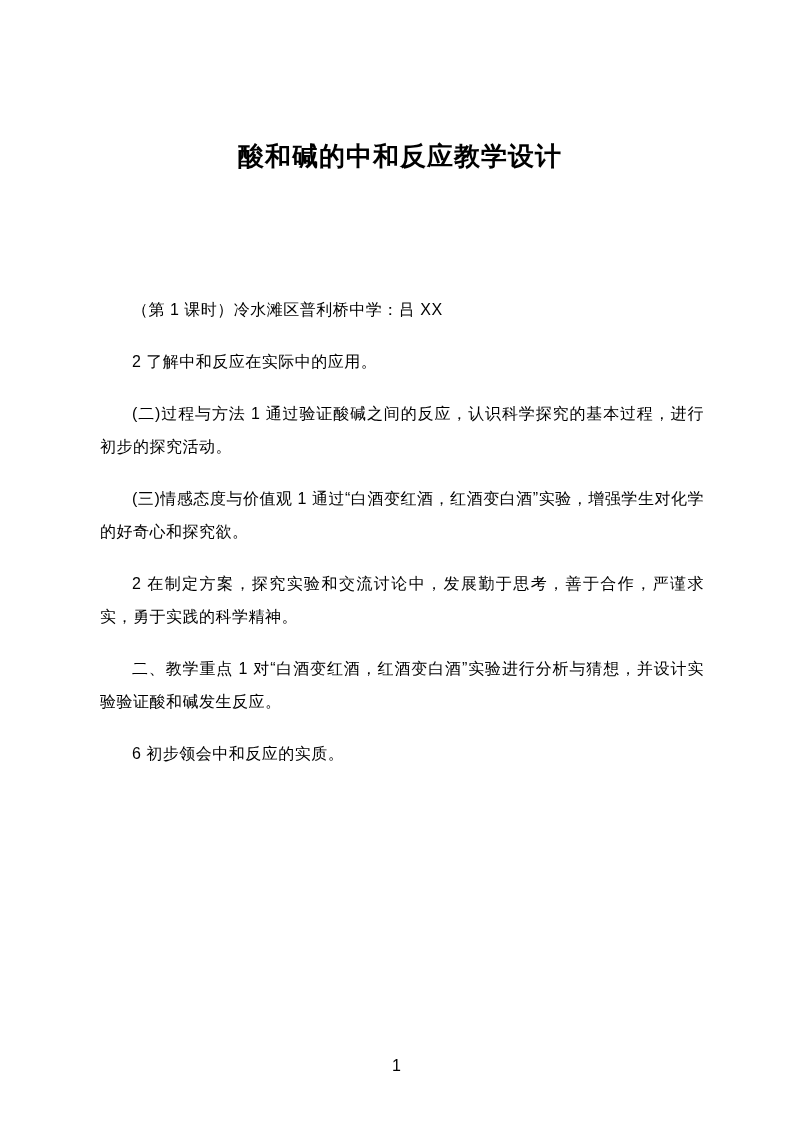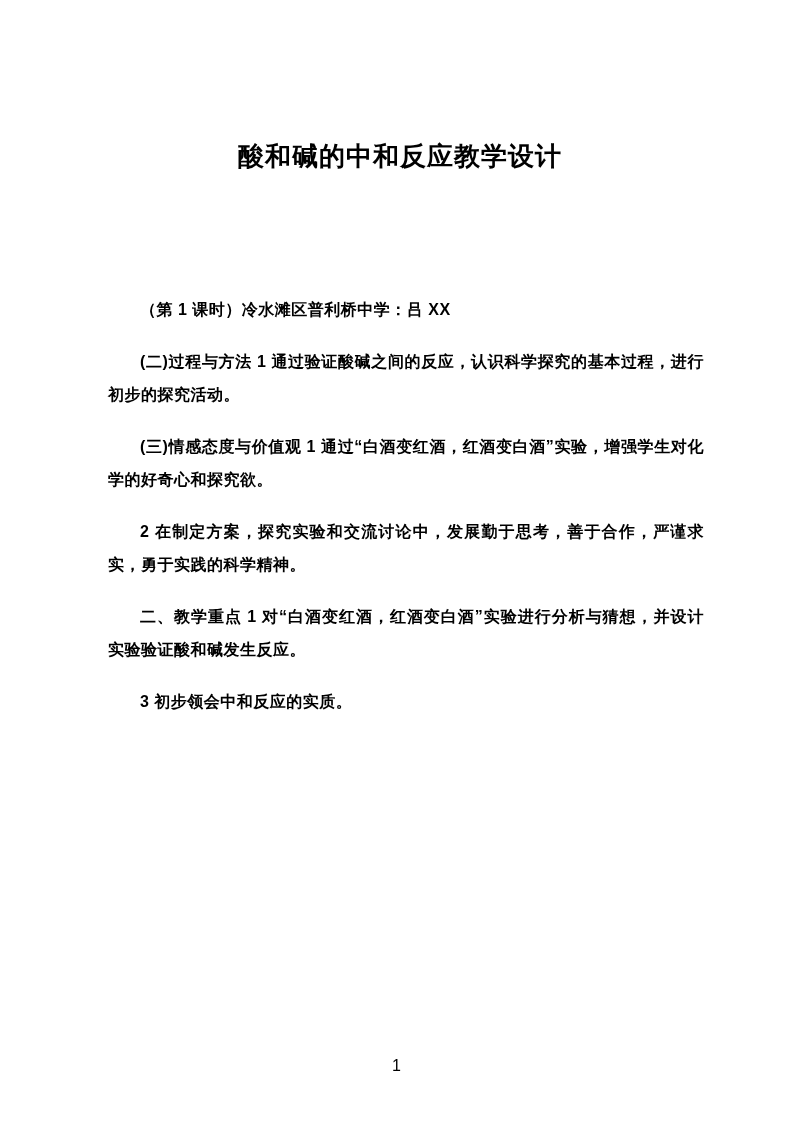--- a/index.html
+++ b/index.html
@@ -26,46 +26,46 @@
     font-size: 26px;
     font-weight: bold;
     line-height: 33px;
     text-align: center;
     margin: 0 0 120px 0;
     letter-spacing: 1px;
   }
   .doc-paragraph {
     font-size: 16px;
     line-height: 33px;
-    margin: 0 0 19px 12px;
+    margin: 0 0 19px 4px;
     text-indent: 2em;
     text-align: justify;
     letter-spacing: 0.5px;
     word-break: break-all;
-    font-weight: bold;
   }
   .page-number {
     position: absolute;
     bottom: 46px;
     left: 0;
     width: 100%;
     text-align: center;
     font-size: 16px;
     line-height: 20px;
   }
 </style>
 </head>
 <body>
 
 <div class="page">
   <div class="content">
     <h1 class="doc-title">酸和碱的中和反应教学设计</h1>
 
     <p class="doc-paragraph">（第 1 课时）冷水滩区普利桥中学：吕 XX</p>
+    <p class="doc-paragraph">2 了解中和反应在实际中的应用。</p>
     <p class="doc-paragraph">(二)过程与方法 1 通过验证酸碱之间的反应，认识科学探究的基本过程，进行初步的探究活动。</p>
     <p class="doc-paragraph">(三)情感态度与价值观 1 通过“白酒变红酒，红酒变白酒”实验，增强学生对化学的好奇心和探究欲。</p>
     <p class="doc-paragraph">2 在制定方案，探究实验和交流讨论中，发展勤于思考，善于合作，严谨求实，勇于实践的科学精神。</p>
     <p class="doc-paragraph">二、教学重点 1 对“白酒变红酒，红酒变白酒”实验进行分析与猜想，并设计实验验证酸和碱发生反应。</p>
-    <p class="doc-paragraph">3 初步领会中和反应的实质。</p>
+    <p class="doc-paragraph">6 初步领会中和反应的实质。</p>
   </div>
 
   <div class="page-number">1</div>
 </div>
 
 </body></html>

